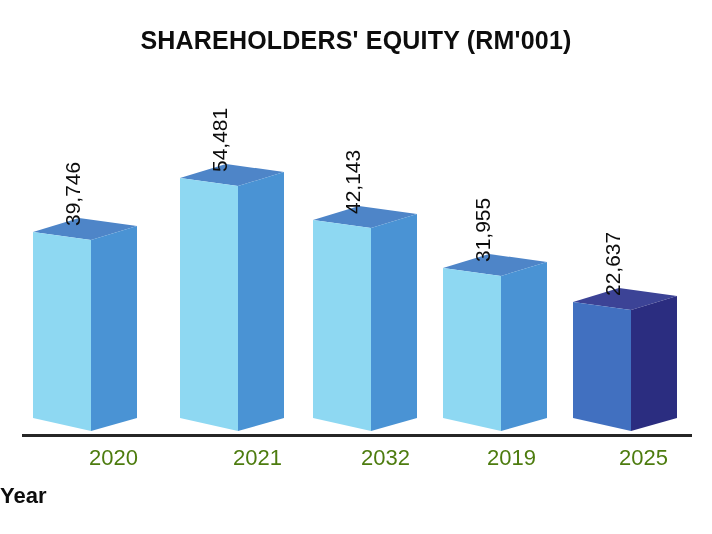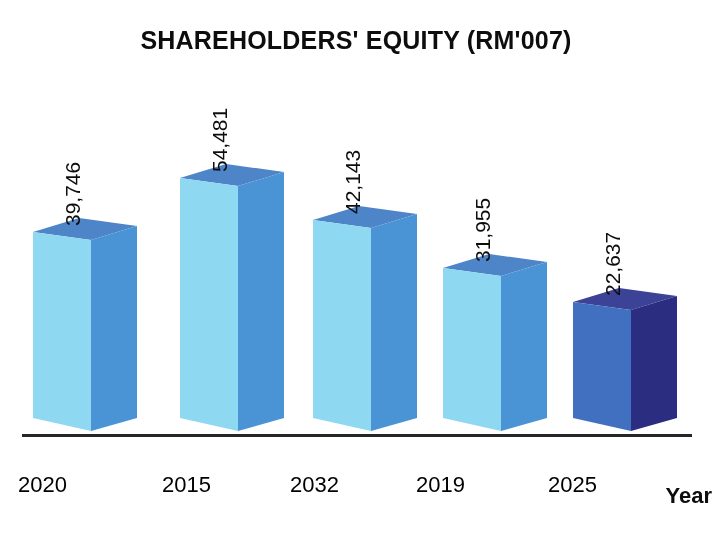--- a/index.html
+++ b/index.html
@@ -34,39 +34,38 @@
     font-size:21px;color:#0d0d0d;
     font-family:"Liberation Sans", sans-serif;
     white-space:nowrap;
     transform-origin:left bottom;
     transform:rotate(-90deg);
     letter-spacing:0px;
   }
 
   .cat-label{
     position:absolute;top:445px;
-    width:120px;text-align:left;
-    font-size:22px;color:#000000;
+    width:120px;text-align:right;
+    font-size:22px;color:#4d7c0f;
     font-family:"Liberation Sans", sans-serif;
-    margin-top:27px;
   }
 
   .axis-title{
     position:absolute;left:0;top:483px;width:712px;
-    text-align:right;
+    text-align:left;
     font-size:22px;font-weight:bold;color:#0d0d0d;
     font-family:"Liberation Sans", sans-serif;
   }
 </style>
 </head>
 <body>
 
 <div id="chart-root">
 
-  <div class="chart-title">SHAREHOLDERS' EQUITY (RM'007)</div>
+  <div class="chart-title">SHAREHOLDERS' EQUITY (RM'001)</div>
 
   <div class="plot">
 
     <div class="axis-line"></div>
 
     <div class="bar-group" style="left:33px;top:218px;height:228px;width:104px;">
       <svg class="bar-svg" width="104" height="228" viewBox="0 0 104 228">
         <polygon points="0,14 46,0 104,8 58,22" fill="#4E85C8"></polygon>
         <polygon points="0,14 58,22 58,213 0,200" fill="#8ED8F2"></polygon>
         <polygon points="58,22 104,8 104,200 58,213" fill="#4A93D4"></polygon>
@@ -104,21 +103,21 @@
     <div class="bar-group" style="left:573px;top:288px;height:158px;width:104px;">
       <svg class="bar-svg" width="104" height="158" viewBox="0 0 104 158">
         <polygon points="0,14 46,0 104,8 58,22" fill="#3C4396"></polygon>
         <polygon points="0,14 58,22 58,143 0,130" fill="#4170C0"></polygon>
         <polygon points="58,22 104,8 104,130 58,143" fill="#2B2D80"></polygon>
       </svg>
       <div class="bar-label" style="left:52px;top:-16px;">22,637</div>
     </div>
 
     <div class="cat-label" style="left:18px;">2020</div>
-    <div class="cat-label" style="left:162px;">2015</div>
+    <div class="cat-label" style="left:162px;">2021</div>
     <div class="cat-label" style="left:290px;">2032</div>
     <div class="cat-label" style="left:416px;">2019</div>
     <div class="cat-label" style="left:548px;">2025</div>
 
     <div class="axis-title">Year</div>
 
   </div>
 </div>
 
 </body></html>

